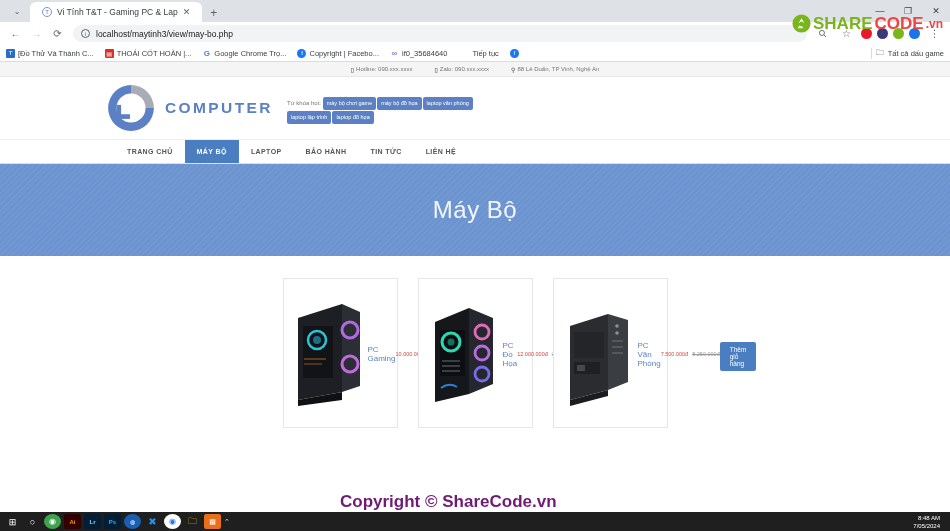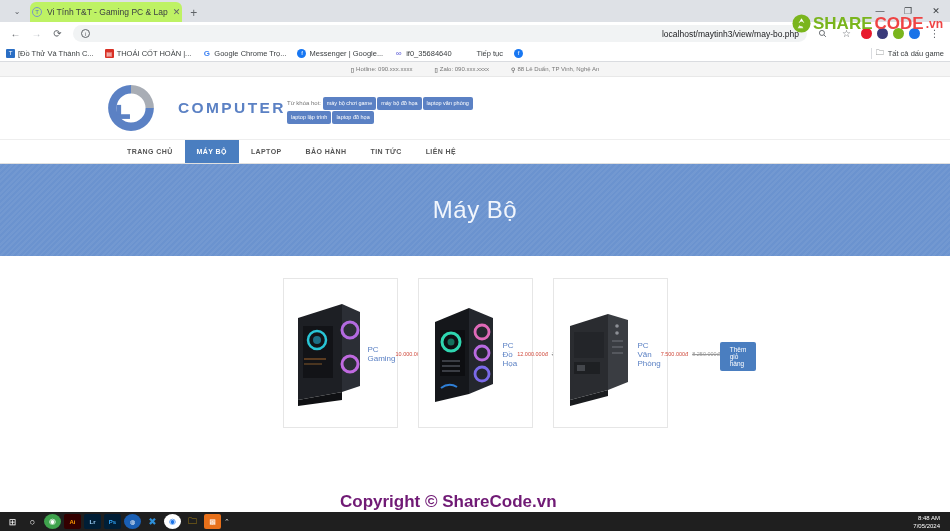--- a/index.html
+++ b/index.html
@@ -16,22 +16,22 @@
   .tabstrip {
     height: 22px; background: #dee1e6; display: flex; align-items: flex-end;
     padding-left: 4px; position: relative;
   }
   .tab-menu-btn {
     width: 26px; height: 18px; margin-bottom: 2px;
     display:flex; align-items:center; justify-content:center;
     color:#5f6368; font-size:8px;
   }
   .tab {
-    height: 20px; background: #bef264; border-radius: 6px 6px 0 0;
-    display: flex; align-items: center; padding: 0 2px; gap: 5px;
+    height: 20px; background: #ffffff; border-radius: 6px 6px 0 0;
+    display: flex; align-items: center; padding: 0 12px; gap: 5px;
     min-width: 150px; max-width: 178px; font-size: 8.5px; color: #3c4043;
   }
   .tab-favicon {
     width: 10px; height: 10px; border-radius: 50%;
     border: 1px solid #7a95c7; color:#5577bb; font-size:6px;
     display:flex; align-items:center; justify-content:center; flex: 0 0 auto;
   }
   .tab-title { flex: 1; white-space: nowrap; overflow: hidden; text-overflow: clip; }
   .tab-close { font-size: 9px; color: #5f6368; flex: 0 0 auto; }
   .tab-new { font-size: 12px; color: #5f6368; margin: 0 0 2px 8px; }
@@ -47,21 +47,21 @@
     gap: 2px; padding: 0 6px; position: relative;
   }
   .nav-btn {
     width: 19px; height: 19px; display:flex; align-items:center; justify-content:center;
     color: #5f6368; font-size: 10px;
   }
   .nav-btn.disabled { color: #bdc1c6; }
   .omnibox {
     flex: 1; height: 17px; background: #f1f3f4; border-radius: 9px;
     display: flex; align-items: center; padding: 0 8px; gap: 6px;
-    font-size: 8.5px; color: #202124; margin: 0 4px; text-align: right;
+    font-size: 8.5px; color: #202124; margin: 0 4px;
   }
   .omni-icon {
     width: 9px; height: 9px; border-radius: 50%; border: 1px solid #5f6368;
     display:flex; align-items:center; justify-content:center; font-size:6px; color:#5f6368;
     flex:0 0 auto;
   }
   .omni-url { flex: 1; white-space: nowrap; overflow: hidden; }
   .tb-right { display: flex; align-items: center; gap: 5px; }
   .ext-dot { width: 11px; height: 11px; border-radius: 50%; }
   .avatar-c { width: 11px; height: 11px; border-radius: 50%; background:#1a73e8; }
@@ -88,21 +88,21 @@
     font-size: 6px; color: #777;
   }
   .topbar span { display:flex; align-items:center; gap:2px; }
 
   .header {
     height: 62px; display: flex; align-items: center;
     padding: 0 0 0 0; justify-content: center; gap: 0;
   }
   .header-inner { width: 740px; display: flex; align-items: center; gap: 0; }
 
-  .logo { display: flex; align-items: center; gap: 21px; width: 175px; }
+  .logo { display: flex; align-items: center; gap: 8px; width: 175px; }
   .logo-mark { position: relative; width: 52px; height: 52px; flex:0 0 auto; }
   .logo-text { font-size: 15.5px; letter-spacing: 2.4px; color: #5b81c4; font-weight: 700; }
 
   .search-col { width: 218px; margin-left: 7px; }
   .search-row { display: flex; height: 22px; }
   .search-input {
     flex: 1; border: 1px solid #ddd; border-right: none; font-size: 7.5px;
     padding: 0 6px; color: #999; display:flex; align-items:center;
     background:#fff;
   }
@@ -244,21 +244,21 @@
     <div class="bm">
       <div class="bm-ico" style="background:#d93025;">▤</div>
       <span>THOÁI CỐT HOÀN |...</span>
     </div>
     <div class="bm">
       <div class="bm-ico" style="color:#4285f4;font-weight:700;font-size:8px;">G</div>
       <span>Google Chrome Trọ...</span>
     </div>
     <div class="bm">
       <div class="bm-ico" style="background:#1877f2;border-radius:50%;">f</div>
-      <span>Messenger | Google...</span>
+      <span>Copyright | Facebo...</span>
     </div>
     <div class="bm">
       <div class="bm-ico" style="color:#5b5bd6;font-size:8px;">∞</div>
       <span>if0_35684640</span>
     </div>
     <div class="bm" style="margin-left:14px;">
       <span>Tiếp tục</span>
     </div>
     <div class="bm">
       <div class="bm-ico" style="background:#1877f2;border-radius:50%;">f</div>

